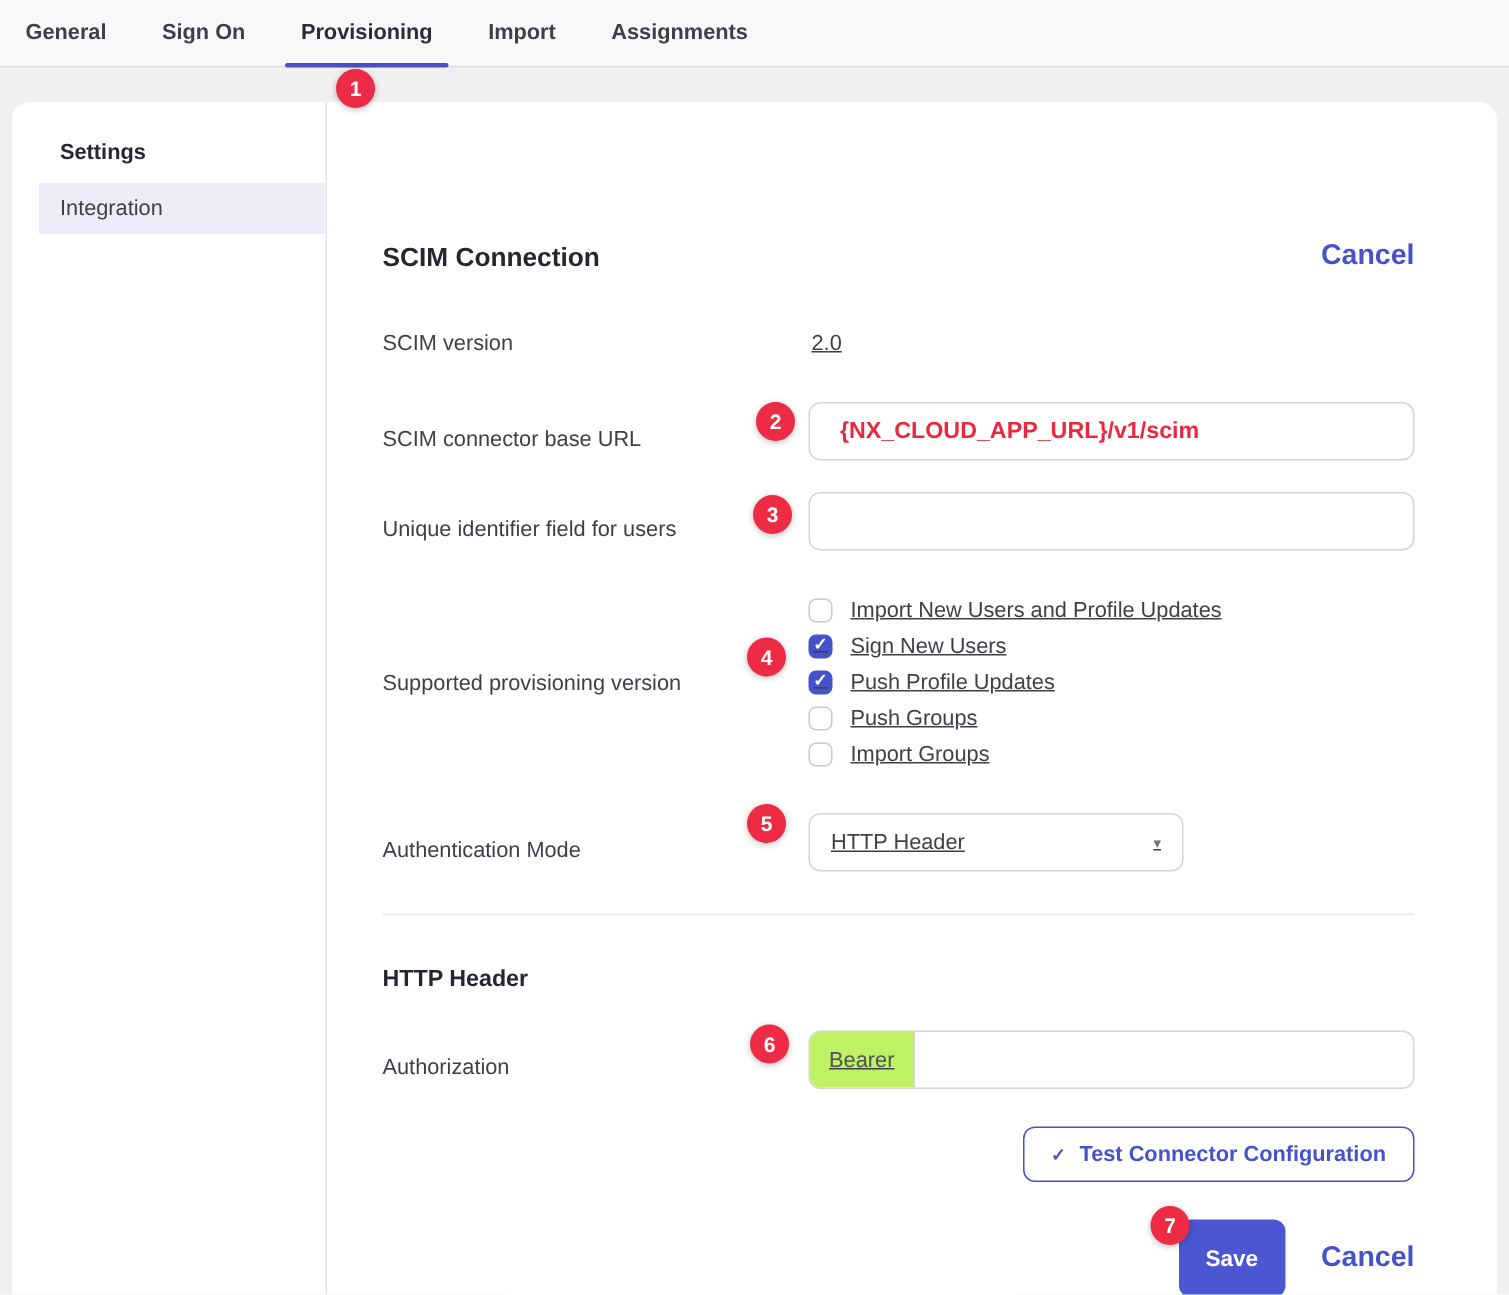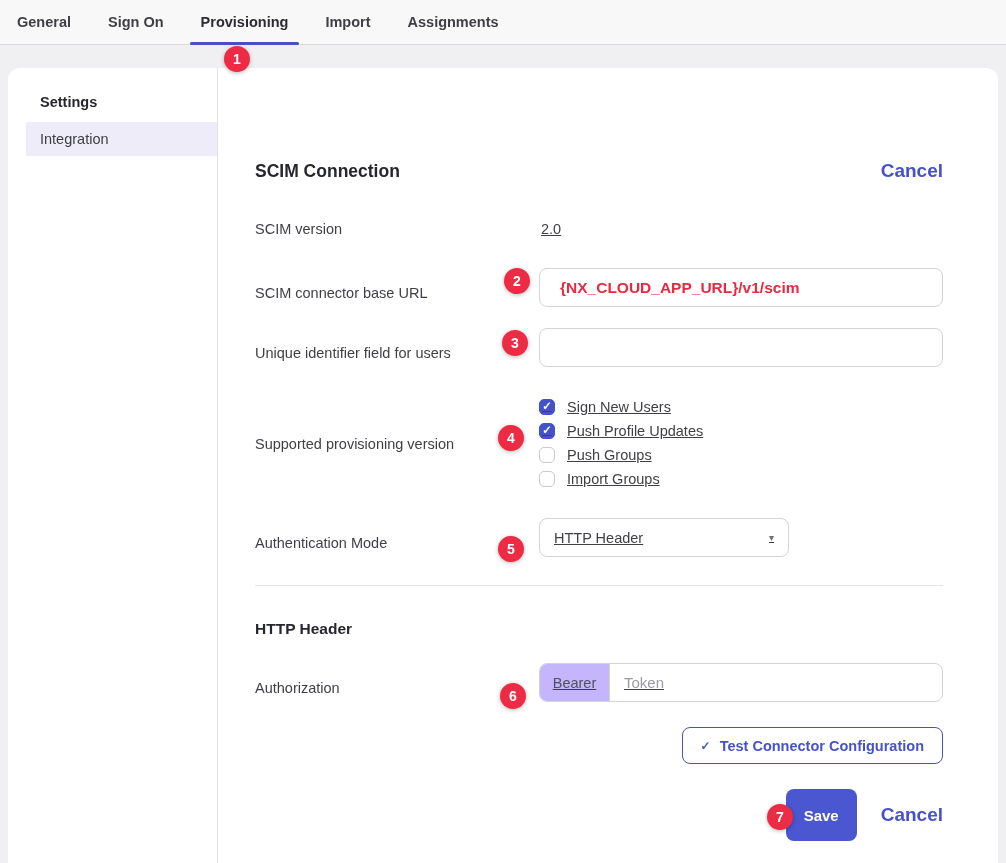--- a/index.html
+++ b/index.html
@@ -110,21 +110,21 @@
   .section-title { margin-top: 34px; font-size: 15.5px; font-weight: 700; color: #26262e; }
 
   .row-auth { margin-top: 25px; }
   .row-auth .label-col { padding-top: 11px; }
   .input-group {
     display: flex; width: 404px; height: 39px;
     border: 1px solid #d4d4d8; border-radius: 8px; background: #fff; overflow: hidden;
   }
   .input-prefix {
     width: 70px; flex: 0 0 70px;
-    background: #c4b5fd; border-right: 1px solid #d4d4d8;
+    background: #bef264; border-right: 1px solid #d4d4d8;
     display: flex; align-items: center; justify-content: center;
     font-size: 14.5px; color: #52525b;
   }
   .input-placeholder {
     flex: 1; display: flex; align-items: center; padding-left: 14px;
     font-size: 15px; color: #9a9aa2; cursor: text;
   }
 
   .row-test { margin-top: 25px; display: flex; justify-content: flex-end; }
   .test-btn {
@@ -205,20 +205,24 @@
         <div class="label-col">Unique identifier field for users</div>
         <div class="field-col">
           <input class="text-input" type="text" value="" style="">
         </div>
       </div>
 
       <div class="form-row row-checks">
         <div class="label-col">Supported provisioning version</div>
         <div class="field-col">
           <div class="check-row">
+            <span class="checkbox"></span>
+            <span class="check-label">Import New Users and Profile Updates</span>
+          </div>
+          <div class="check-row">
             <span class="checkbox checked">
                 <span class="mark">✓</span>
               </span>
             <span class="check-label">Sign New Users</span>
           </div>
           <div class="check-row">
             <span class="checkbox checked">
                 <span class="mark">✓</span>
               </span>
             <span class="check-label">Push Profile Updates</span>
@@ -246,21 +250,20 @@
 
       <div class="divider"></div>
 
       <h2 class="section-title">HTTP Header</h2>
 
       <div class="form-row row-auth">
         <div class="label-col">Authorization</div>
         <div class="field-col">
           <div class="input-group">
             <span class="input-prefix">Bearer</span>
-            <span class="input-placeholder">Token</span>
           </div>
         </div>
       </div>
 
       <div class="row-test">
         <button class="test-btn">
           <span class="chk">✓</span>
           <span>Test Connector Configuration</span>
         </button>
       </div>

